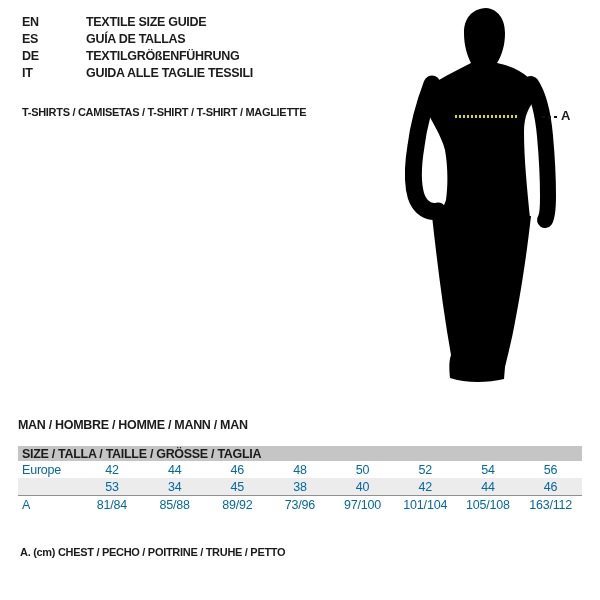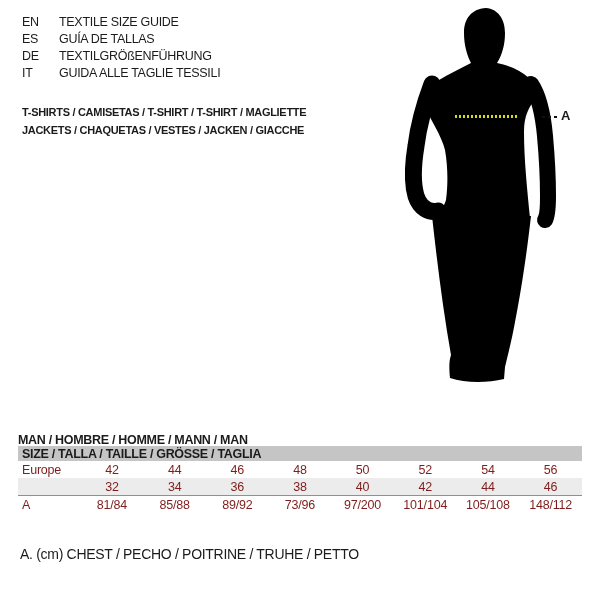--- a/index.html
+++ b/index.html
@@ -2,50 +2,50 @@
 <html><head>
 <meta charset="utf-8">
 <style>
   html,body{margin:0;padding:0;background:#fff;}
   .canvas{
     position:relative;width:600px;height:600px;background:#ffffff;overflow:hidden;
     font-family:"Liberation Sans",sans-serif;color:#1b1b1b;
   }
   
   .lang-list{position:absolute;left:22px;top:14px;}
-  .lang-row{display:flex;height:17px;line-height:17px;font-size:12.5px;font-weight:normal;letter-spacing:-0.3px;}
+  .lang-row{display:flex;height:17px;line-height:17px;font-size:12.5px;font-weight:bold;letter-spacing:-0.3px;gap:27px;}
   .lang-code{width:37px;flex:0 0 37px;}
   
   .categories{position:absolute;left:22px;top:103px;font-size:11px;font-weight:bold;letter-spacing:-0.3px;line-height:18px;}
   
   .figure{position:absolute;left:0;top:0;width:600px;height:400px;}
   .silhouette{position:absolute;left:405px;top:6px;}
   .chest-dash{
     position:absolute;left:455px;top:115px;width:62px;height:3px;
     background:repeating-linear-gradient(90deg,#d6df00 0 2px,transparent 2px 4px);
   }
   .measure-dash{
     position:absolute;left:542px;top:116px;width:16px;height:2px;
     background:repeating-linear-gradient(90deg,#111 0 3px,transparent 3px 6px);
   }
   .measure-label{position:absolute;left:561px;top:108px;font-size:13px;font-weight:bold;}
   
-  .man-title{position:absolute;left:18px;top:433px;font-size:12.5px;font-weight:bold;letter-spacing:-0.3px;}
+  .man-title{position:absolute;left:18px;top:418px;font-size:12.5px;font-weight:bold;letter-spacing:-0.3px;}
   
   .size-table{position:absolute;left:18px;top:446px;width:564px;border-collapse:collapse;table-layout:fixed;font-size:12.5px;letter-spacing:-0.2px;}
   .size-table th{
     background:#c5c5c5;text-align:left;font-weight:bold;height:15px;
     padding:0 12px 0 4px;font-size:12.5px;letter-spacing:-0.3px;
   }
-  .size-table td{height:17px;padding:0;text-align:center;font-weight:normal;color:#7f1d1d;}
+  .size-table td{height:17px;padding:0;text-align:center;font-weight:normal;color:#0369a1;}
   .size-table td.rowlabel{text-align:left;padding-left:4px;width:78px;}
   .size-table tr.shaded td{background:#ececec;}
   .size-table tr.divider td{border-bottom:1px solid #909090;}
   
-  .footnote{position:absolute;left:20px;top:546px;font-size:14px;font-weight:normal;letter-spacing:-0.3px;}
+  .footnote{position:absolute;left:20px;top:546px;font-size:11px;font-weight:bold;letter-spacing:-0.3px;}
 </style>
 </head>
 <body>
 
 <div class="canvas">
 
   <div class="lang-list">
     <div class="lang-row">
       <span class="lang-code">EN</span>
       <span>TEXTILE SIZE GUIDE</span>
@@ -59,21 +59,20 @@
       <span>TEXTILGRÖßENFÜHRUNG</span>
     </div>
     <div class="lang-row">
       <span class="lang-code">IT</span>
       <span>GUIDA ALLE TAGLIE TESSILI</span>
     </div>
   </div>
 
   <div class="categories">
     <div>T-SHIRTS / CAMISETAS / T-SHIRT / T-SHIRT / MAGLIETTE</div>
-    <div>JACKETS / CHAQUETAS / VESTES / JACKEN / GIACCHE</div>
   </div>
 
   <div class="figure">
     <svg class="silhouette" width="160" height="380" viewBox="0 0 160 380" aria-hidden="true">
 
       <path fill="#000000" d="M81 2 C66 3 59 13 59 27 C59 39 62 49 66 57 C56 62 44 68 34 74 C25 80 20 89 18 98 C26 114 36 129 40 144 C43 161 43 179 41 194 C38 204 32 209 27 212 L125 212 C122 182 119 152 119 126 C119 110 124 100 131 93 C135 87 132 78 124 72 C114 63 102 59 92 57 C97 49 100 39 100 27 C100 13 93 3 81 2 Z"></path>
 
       <path fill="#000000" d="M27 210 L126 210 C122 246 116 286 110 316 C106 338 102 352 100 361 L99 373 C82 377 60 377 45 372 C44 362 44 355 46 349 C38 304 32 255 27 210 Z"></path>
 
       <path fill="none" stroke="#000000" stroke-width="17" stroke-linecap="round" d="M27 78 C21 94 14 116 11 140 C8 158 7 176 11 190 C15 202 24 207 33 205"></path>
@@ -100,38 +99,38 @@
         <td>44</td>
         <td>46</td>
         <td>48</td>
         <td>50</td>
         <td>52</td>
         <td>54</td>
         <td>56</td>
       </tr>
       <tr class="shaded divider">
         <td class="rowlabel"></td>
-        <td>32</td>
+        <td>53</td>
         <td>34</td>
-        <td>36</td>
+        <td>45</td>
         <td>38</td>
         <td>40</td>
         <td>42</td>
         <td>44</td>
         <td>46</td>
       </tr>
       <tr>
         <td class="rowlabel">A</td>
         <td>81/84</td>
         <td>85/88</td>
         <td>89/92</td>
         <td>73/96</td>
-        <td>97/200</td>
+        <td>97/100</td>
         <td>101/104</td>
         <td>105/108</td>
-        <td>148/112</td>
+        <td>163/112</td>
       </tr>
     </tbody>
   </table>
 
   <div class="footnote">A. (cm) CHEST / PECHO / POITRINE / TRUHE / PETTO</div>
 
 </div>
 
 </body></html>

